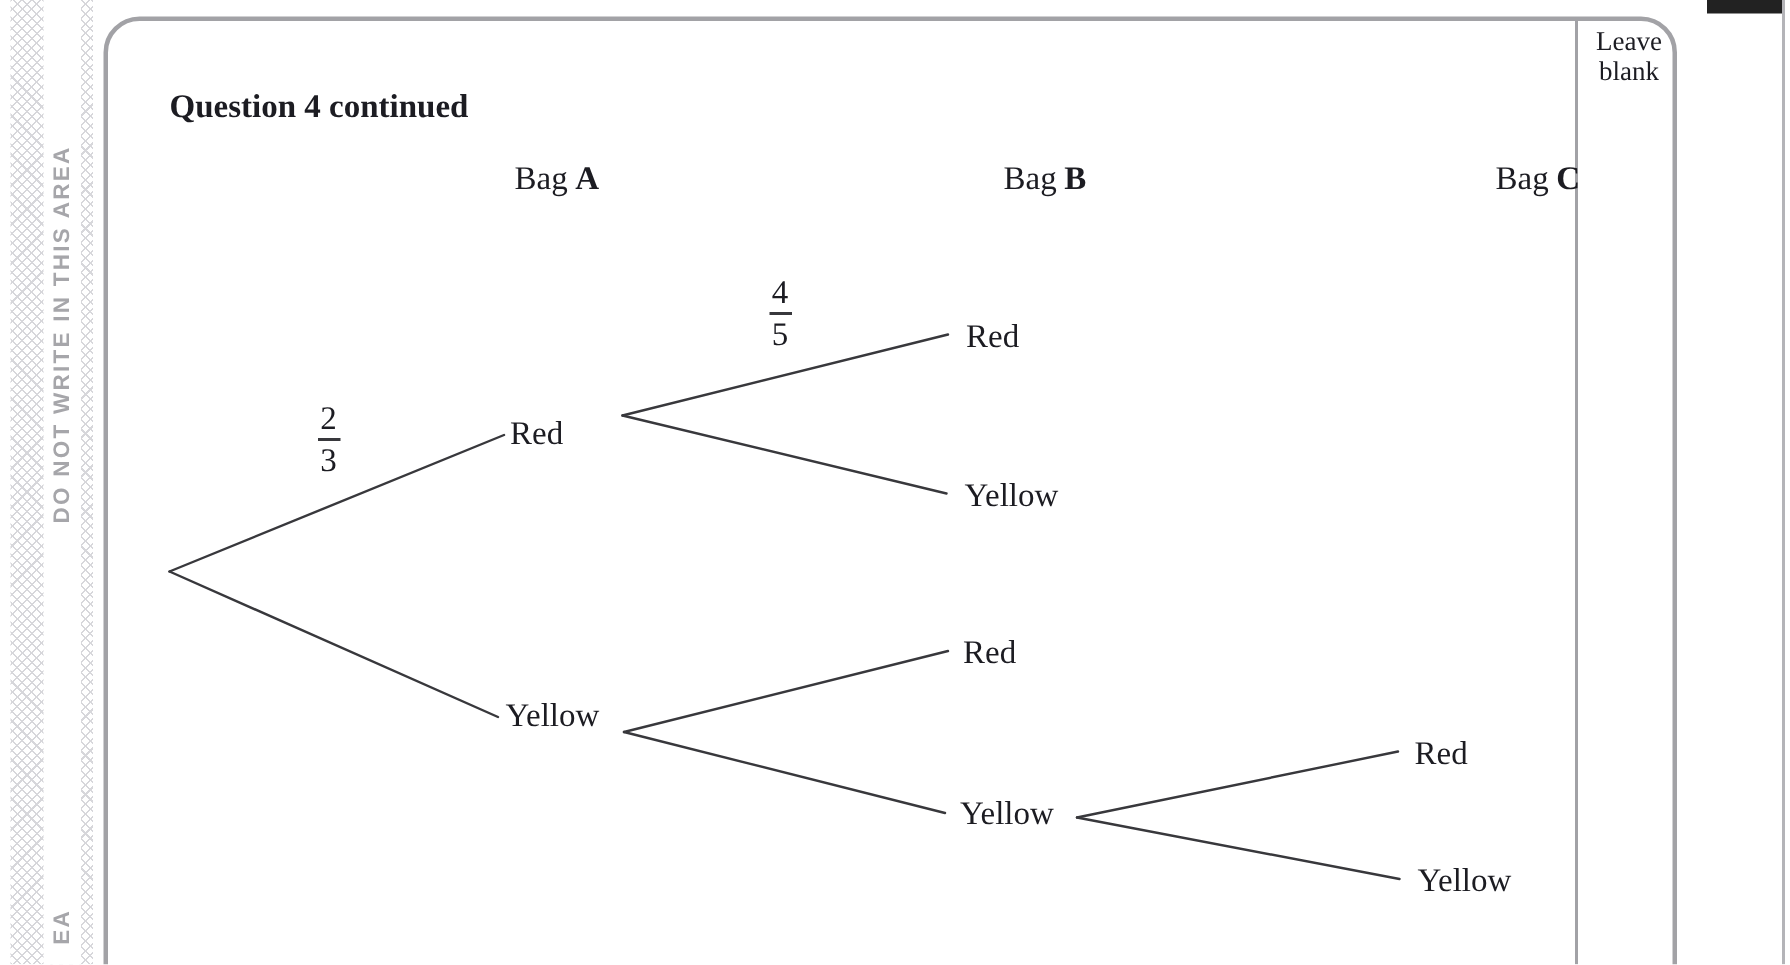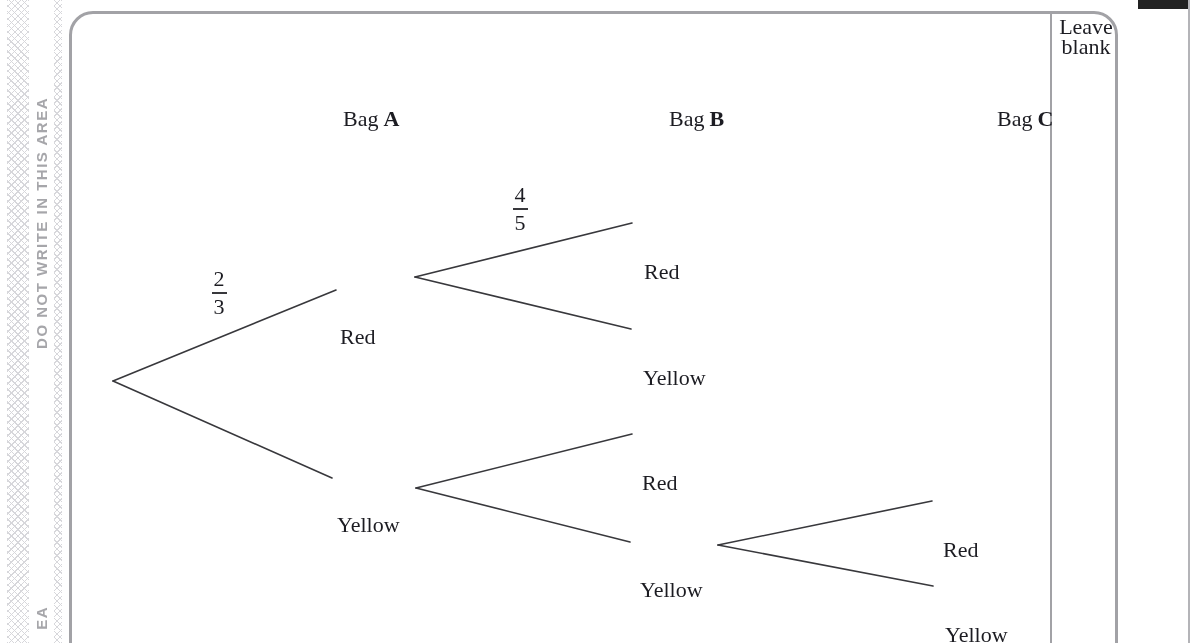--- a/index.html
+++ b/index.html
@@ -46,21 +46,21 @@
     border-radius:24px;
     background:#ffffff;
     box-sizing:border-box;
   }
   .lb-divider{
     position:absolute;left:1050px;top:13px;width:2px;height:630px;
     background:var(--border,#a2a2a6);
   }
   .leave-blank{
     position:absolute;left:1053px;top:17px;width:66px;
-    text-align:center;font-size:22px;line-height:20px;
+    text-align:center;font-size:18px;line-height:20px;
   }
   .black-tab{
     position:absolute;left:1138px;top:0;width:50px;height:9px;
     background:var(--tab,#222222);
   }
   .right-edge-line{
     position:absolute;left:1188px;top:0;width:2px;height:643px;
     background:#b4b4b8;
   }
   
@@ -72,21 +72,20 @@
     position:absolute;top:106px;font-size:22px;line-height:26px;
   }
   .bag-header .letter{font-weight:bold;margin-left:5px;}
   #bag-a{left:343px;} #bag-b{left:669px;} #bag-c{left:997px;}
   
   .tree-svg{position:absolute;left:0;top:0;width:1193px;height:643px;}
   .branch{stroke:var(--line,#38383c);stroke-width:1.6;stroke-linecap:round;}
   .node-label{
     position:absolute;font-size:22px;line-height:24px;white-space:nowrap;
     transform:translateY(-50%);
-    margin-top:48px;
   }
   #lbl-a-red   {left:340px;top:289px;}
   #lbl-a-yellow{left:337px;top:477px;}
   #lbl-b1-red   {left:644px;top:224px;}
   #lbl-b1-yellow{left:643px;top:330px;}
   #lbl-b2-red   {left:642px;top:435px;}
   #lbl-b2-yellow{left:640px;top:542px;}
   #lbl-c-red   {left:943px;top:502px;}
   #lbl-c-yellow{left:945px;top:587px;}
   .fraction{
@@ -119,20 +118,21 @@
 
   <div class="main-box"></div>
   <div class="lb-divider"></div>
   <div class="leave-blank">
     <div>Leave</div>
     <div>blank</div>
   </div>
   <div class="black-tab"></div>
   <div class="right-edge-line"></div>
 
+  <div class="q-title">Question 4 continued</div>
 
   <div class="bag-header" id="bag-a">
     <span>Bag</span><span class="letter">A</span>
   </div>
   <div class="bag-header" id="bag-b">
     <span>Bag</span><span class="letter">B</span>
   </div>
   <div class="bag-header" id="bag-c">
     <span>Bag</span><span class="letter">C</span>
   </div>

